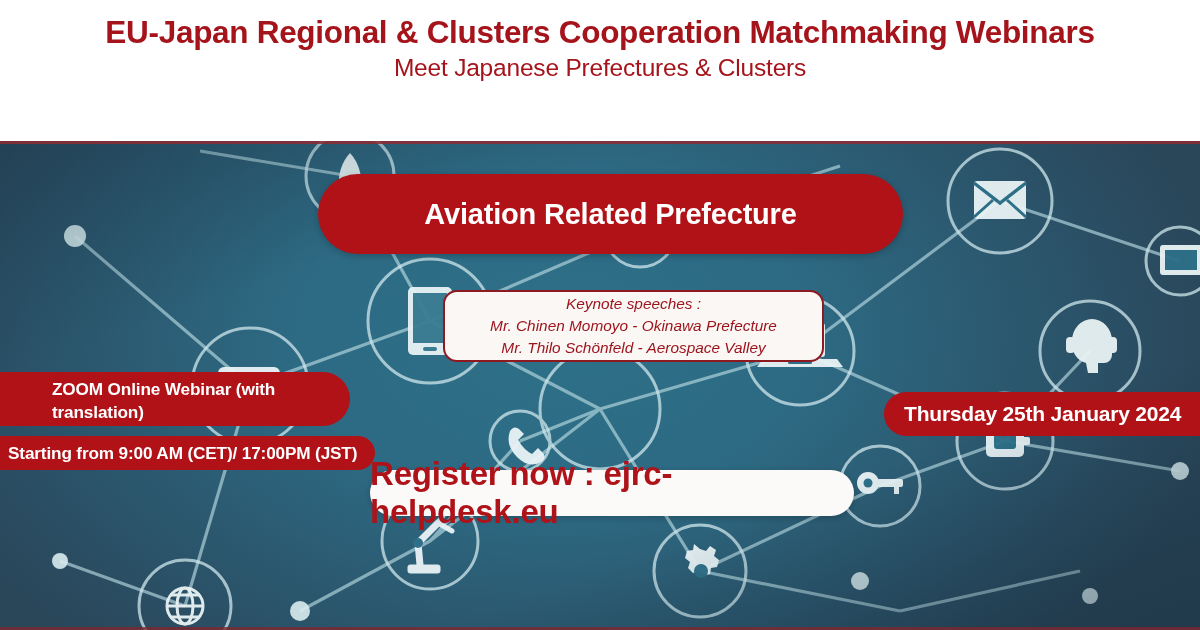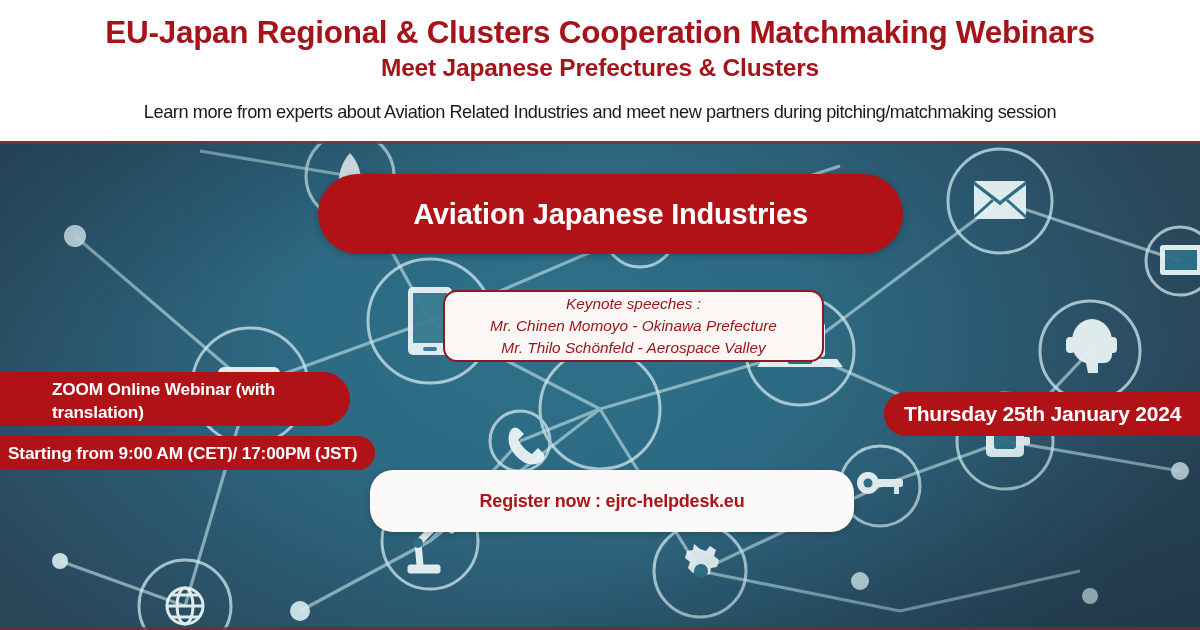--- a/index.html
+++ b/index.html
@@ -12,21 +12,21 @@
 
   
   .header{position:absolute;left:0;top:0;width:1200px;height:141px;background:#ffffff;z-index:10;}
   .title-main{
     position:absolute;left:0;top:14px;width:1200px;text-align:center;
     font-size:31.5px;font-weight:bold;color:#A5131B;letter-spacing:-0.3px;
     white-space:nowrap;
   }
   .title-sub{
     position:absolute;left:0;top:54px;width:1200px;text-align:center;
-    font-size:24.5px;font-weight:bold;color:#A5131B;letter-spacing:-0.2px;
+    font-size:24.5px;font-weight:normal;color:#A5131B;letter-spacing:-0.2px;
     white-space:nowrap;
   }
   .title-lead{
     position:absolute;left:0;top:102px;width:1200px;text-align:center;
     font-size:18.2px;font-weight:400;color:#1a1a1a;letter-spacing:-0.45px;
     white-space:nowrap;
   }
 
   
   .art{
@@ -72,39 +72,38 @@
   .keynote{
     position:absolute;left:443px;top:290px;width:381px;height:72px;
     background:#FBF7F4;border:2.2px solid #8E1A21;border-radius:14px;
     display:flex;flex-direction:column;align-items:center;justify-content:center;
     color:#9C121B;font-weight:normal;font-style:italic;font-size:15.4px;line-height:1.44;
     box-sizing:border-box;
   }
   .keynote span{display:block;white-space:nowrap;}
 
   .register{
-    position:absolute;left:370px;top:470px;width:484px;height:62px;
+    position:absolute;left:370px;top:470px;width:484px;height:46px;
     background:#FCFAF8;border-radius:23px;
     display:flex;align-items:center;justify-content:center;
-    color:#AE131A;font-weight:bold;font-size:18px;letter-spacing:-0.2px;
+    color:#AE131A;font-weight:bold;font-size:33px;letter-spacing:-0.2px;
     box-shadow:0 2px 6px rgba(0,0,0,.2);
   }
 
   
   .logos{position:absolute;left:0;top:515px;width:1200px;height:115px;}
 </style>
 </head>
 <body>
 
 <div class="poster">
 
   <div class="header">
     <div class="title-main">EU-Japan Regional &amp; Clusters Cooperation Matchmaking Webinars</div>
     <div class="title-sub">Meet Japanese Prefectures &amp; Clusters</div>
-    <div class="title-lead">Learn more from experts about Aviation Related Industries and meet new partners during pitching/matchmaking session</div>
   </div>
 
   <div class="art">
 
     <svg class="net" viewBox="0 0 1200 489" preserveAspectRatio="none">
       <defs>
         <g id="ic-tablet" fill="#E6F0F2">
           <rect x="-13" y="-20" width="26" height="40" rx="3"></rect>
         </g>
       </defs>
@@ -244,21 +243,21 @@
         <rect x="1160" y="104" width="42" height="30" rx="3"></rect>
         <rect x="1165" y="109" width="32" height="20" fill="#2E7089"></rect>
       </g>
     </svg>
 
     <div class="vignette"></div>
     <div class="topline"></div>
     <div class="botline"></div>
   </div>
 
-  <div class="pill pill-topic">Aviation Japanese Industries</div>
+  <div class="pill pill-topic">Aviation Related Prefecture</div>
 
   <div class="keynote">
     <span>Keynote speeches :</span>
     <span>Mr. Chinen Momoyo - Okinawa Prefecture</span>
     <span>Mr. Thilo Schönfeld - Aerospace Valley</span>
   </div>
 
   <div class="pill pill-zoom">
     <span>ZOOM Online Webinar (with translation)</span>
   </div>

